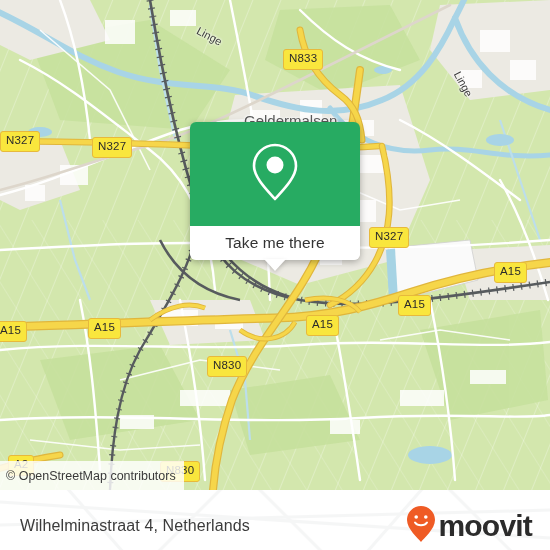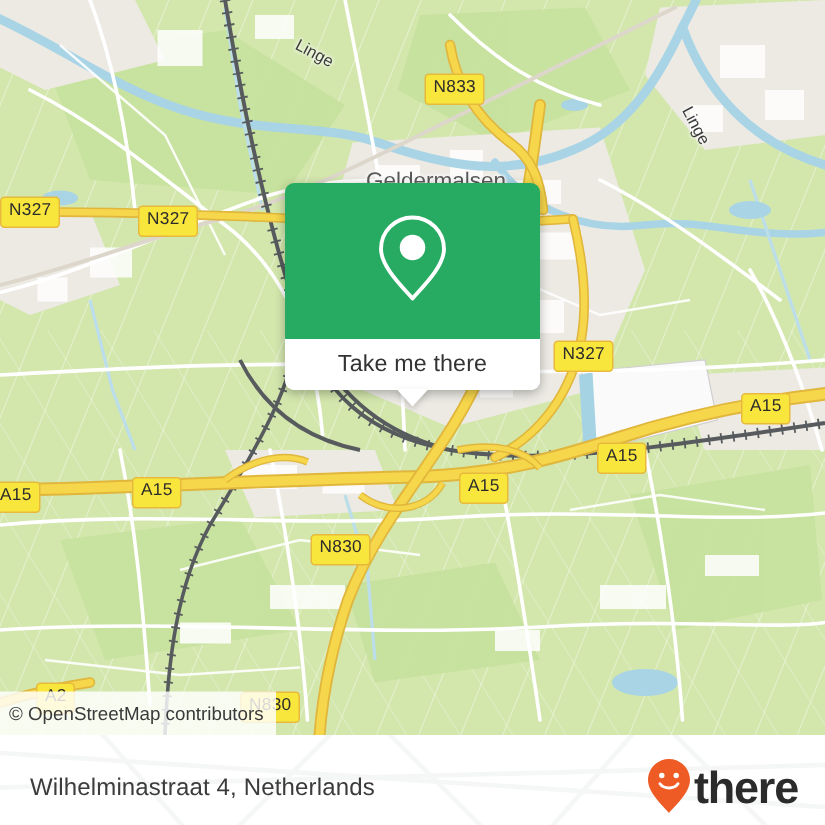--- a/index.html
+++ b/index.html
@@ -336,21 +336,21 @@
     <div class="shield" style="left:0px; top:131px;">N327</div>
     <div class="shield" style="left:92px; top:137px;">N327</div>
     <div class="shield" style="left:283px; top:49px;">N833</div>
     <div class="shield" style="left:369px; top:227px;">N327</div>
     <div class="shield" style="left:494px; top:262px;">A15</div>
     <div class="shield" style="left:398px; top:295px;">A15</div>
     <div class="shield" style="left:306px; top:315px;">A15</div>
     <div class="shield" style="left:88px; top:318px;">A15</div>
     <div class="shield" style="left:-6px; top:321px;">A15</div>
     <div class="shield" style="left:207px; top:356px;">N830</div>
-    <div class="shield" style="left:24px; top:455px;">A2</div>
+    <div class="shield" style="left:8px; top:455px;">A2</div>
     <div class="shield" style="left:160px; top:461px;">N830</div>
 
     <div class="card">
       <div class="card-top">
         <span>
           <svg width="52" height="64" viewBox="0 0 52 64" fill="none" aria-hidden="true">
             <path d="M26 5 C14.4 5 5 14.4 5 26 C5 38 20 52 26 59 C32 52 47 38 47 26 C47 14.4 37.6 5 26 5 Z" stroke="#ffffff" stroke-width="2.6" fill="none" stroke-linejoin="round"></path>
             <circle cx="26" cy="25" r="8.5" fill="#ffffff"></circle>
           </svg>
         </span>
@@ -383,18 +383,18 @@
       <div class="footer-address">Wilhelminastraat 4, Netherlands</div>
       <div class="brand">
         <span>
           <svg width="30" height="38" viewBox="0 0 30 38" aria-hidden="true">
             <path d="M15 1 C7.3 1 1 7.3 1 15 C1 24 12 33 15 37 C18 33 29 24 29 15 C29 7.3 22.7 1 15 1 Z" fill="#ef5b25"></path>
             <circle cx="10.2" cy="12" r="1.8" fill="#ffffff"></circle>
             <circle cx="19.8" cy="12" r="1.8" fill="#ffffff"></circle>
             <path d="M9 17.5 C11.5 21.2 18.5 21.2 21 17.5" stroke="#ffffff" stroke-width="2" fill="none" stroke-linecap="round"></path>
           </svg>
         </span>
-        <span class="brand-wordmark">there</span>
+        <span class="brand-wordmark">moovit</span>
       </div>
     </div>
   </div>
 
 </div>
 
 </body></html>

